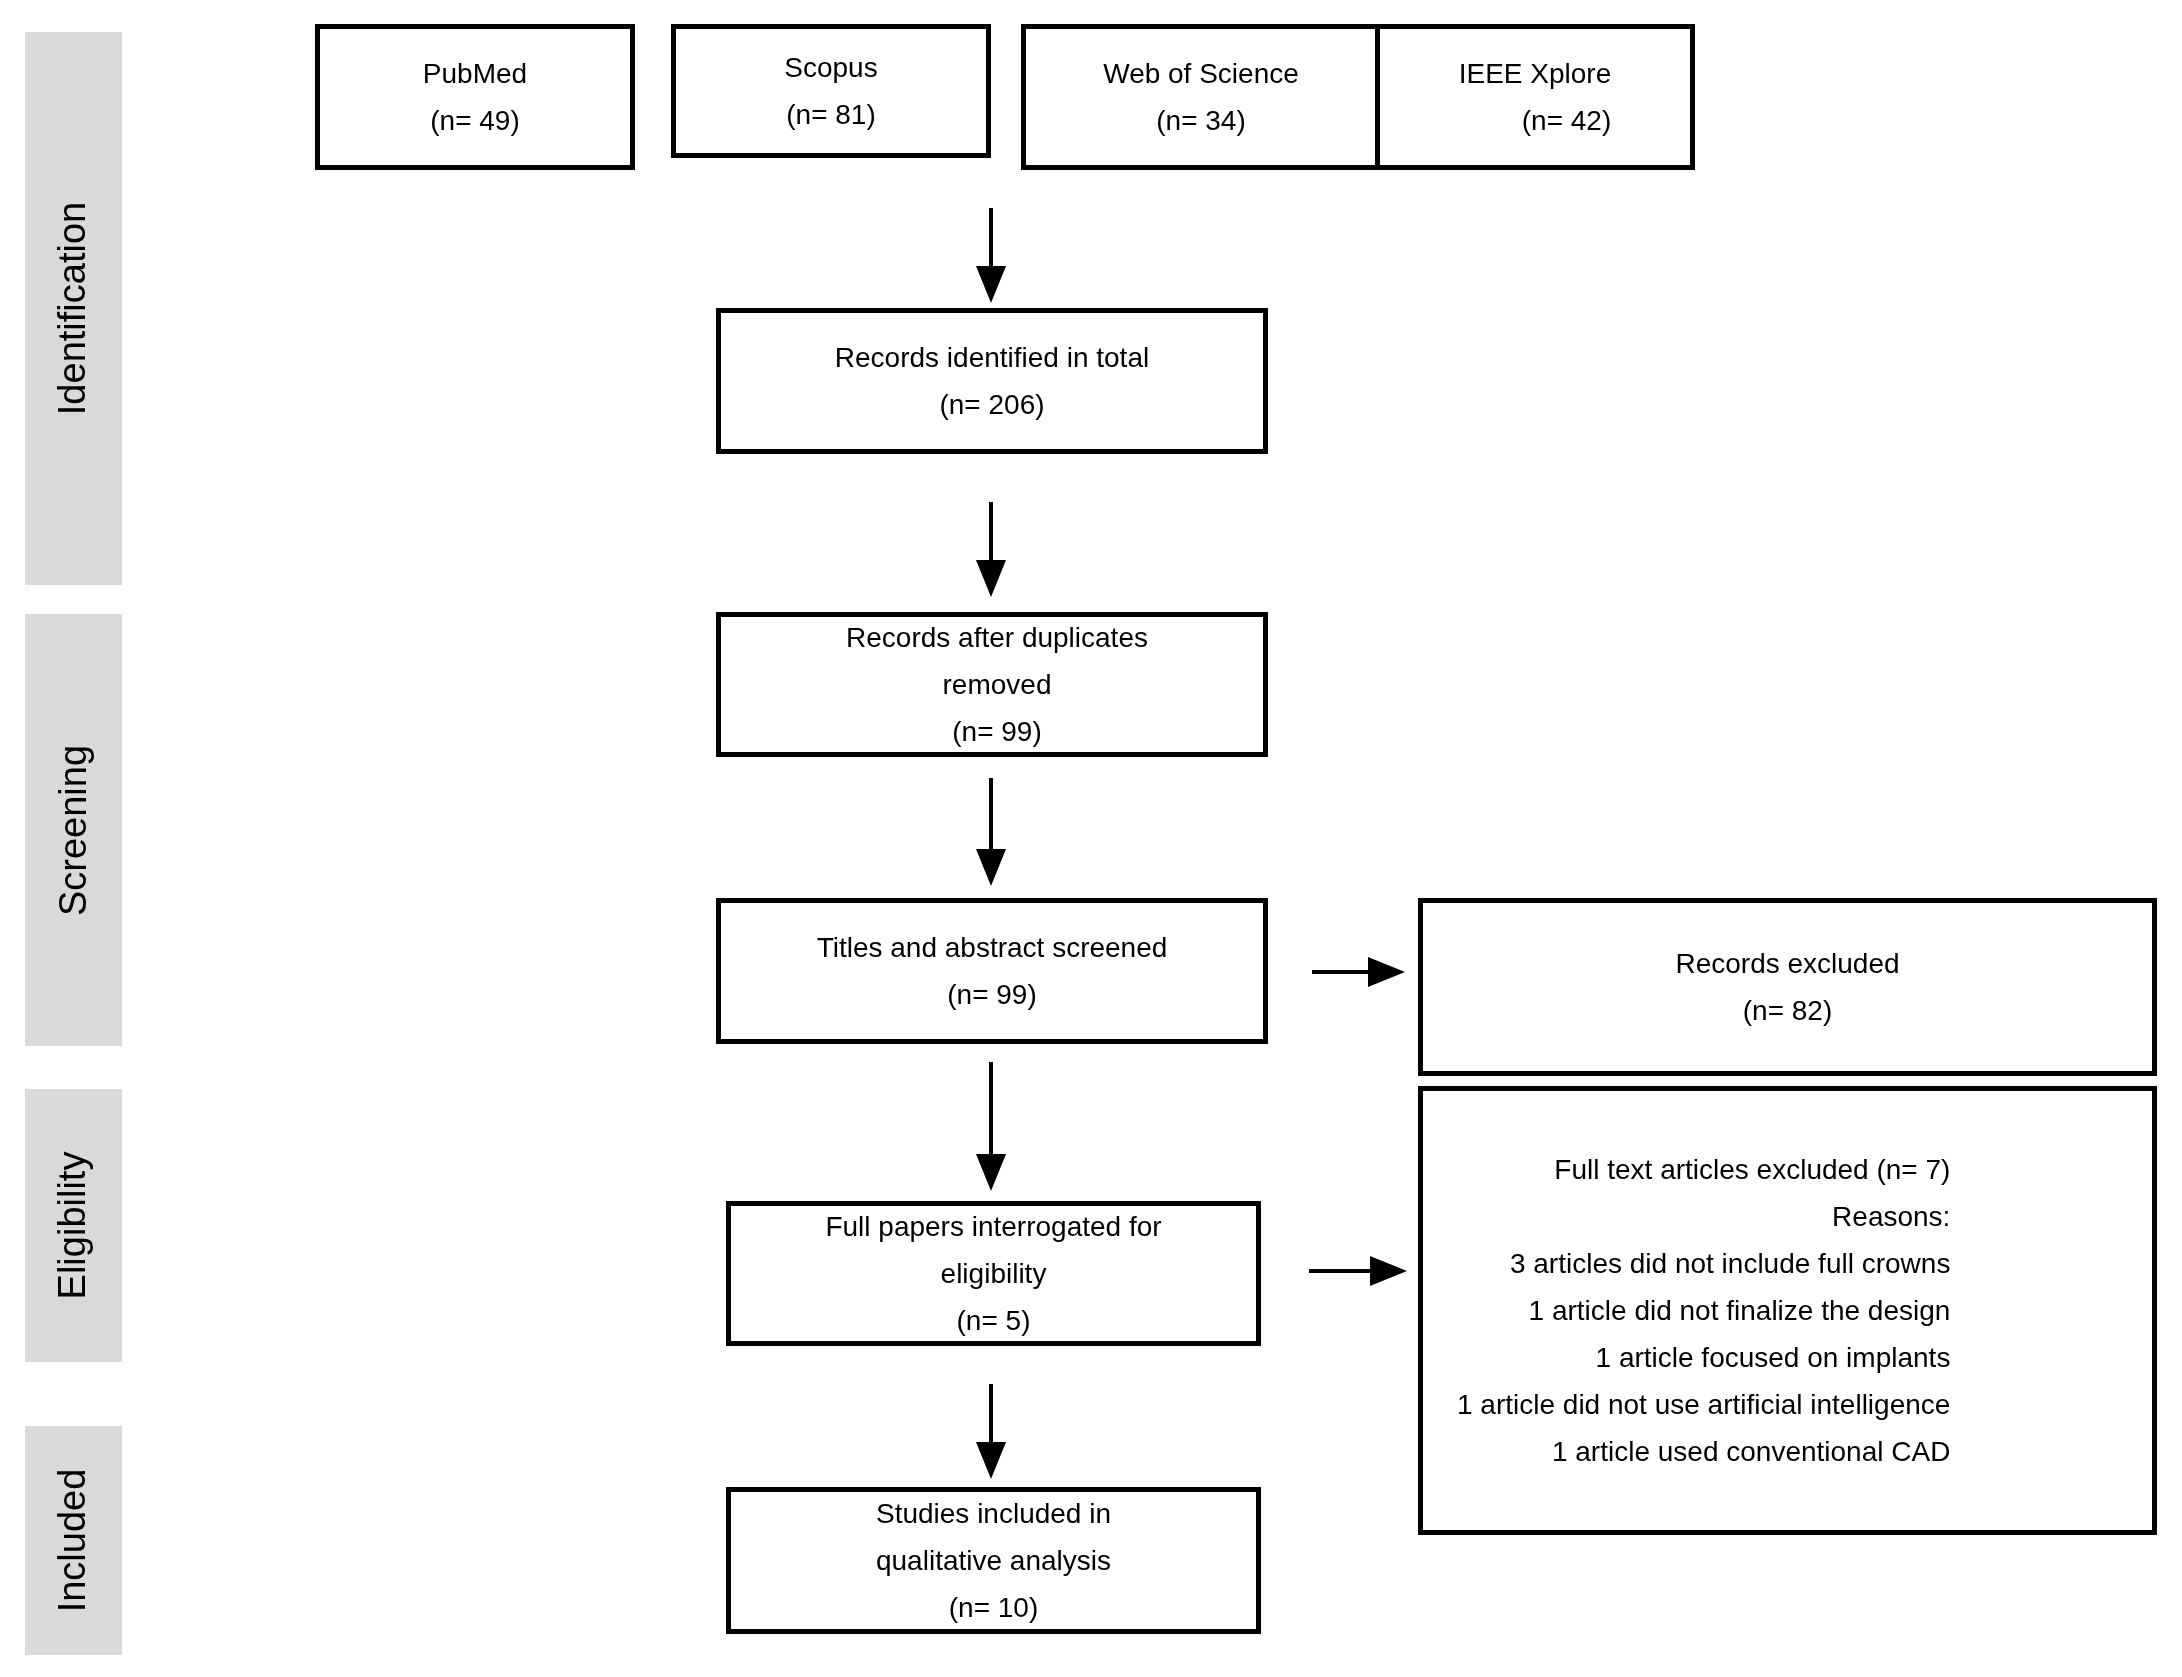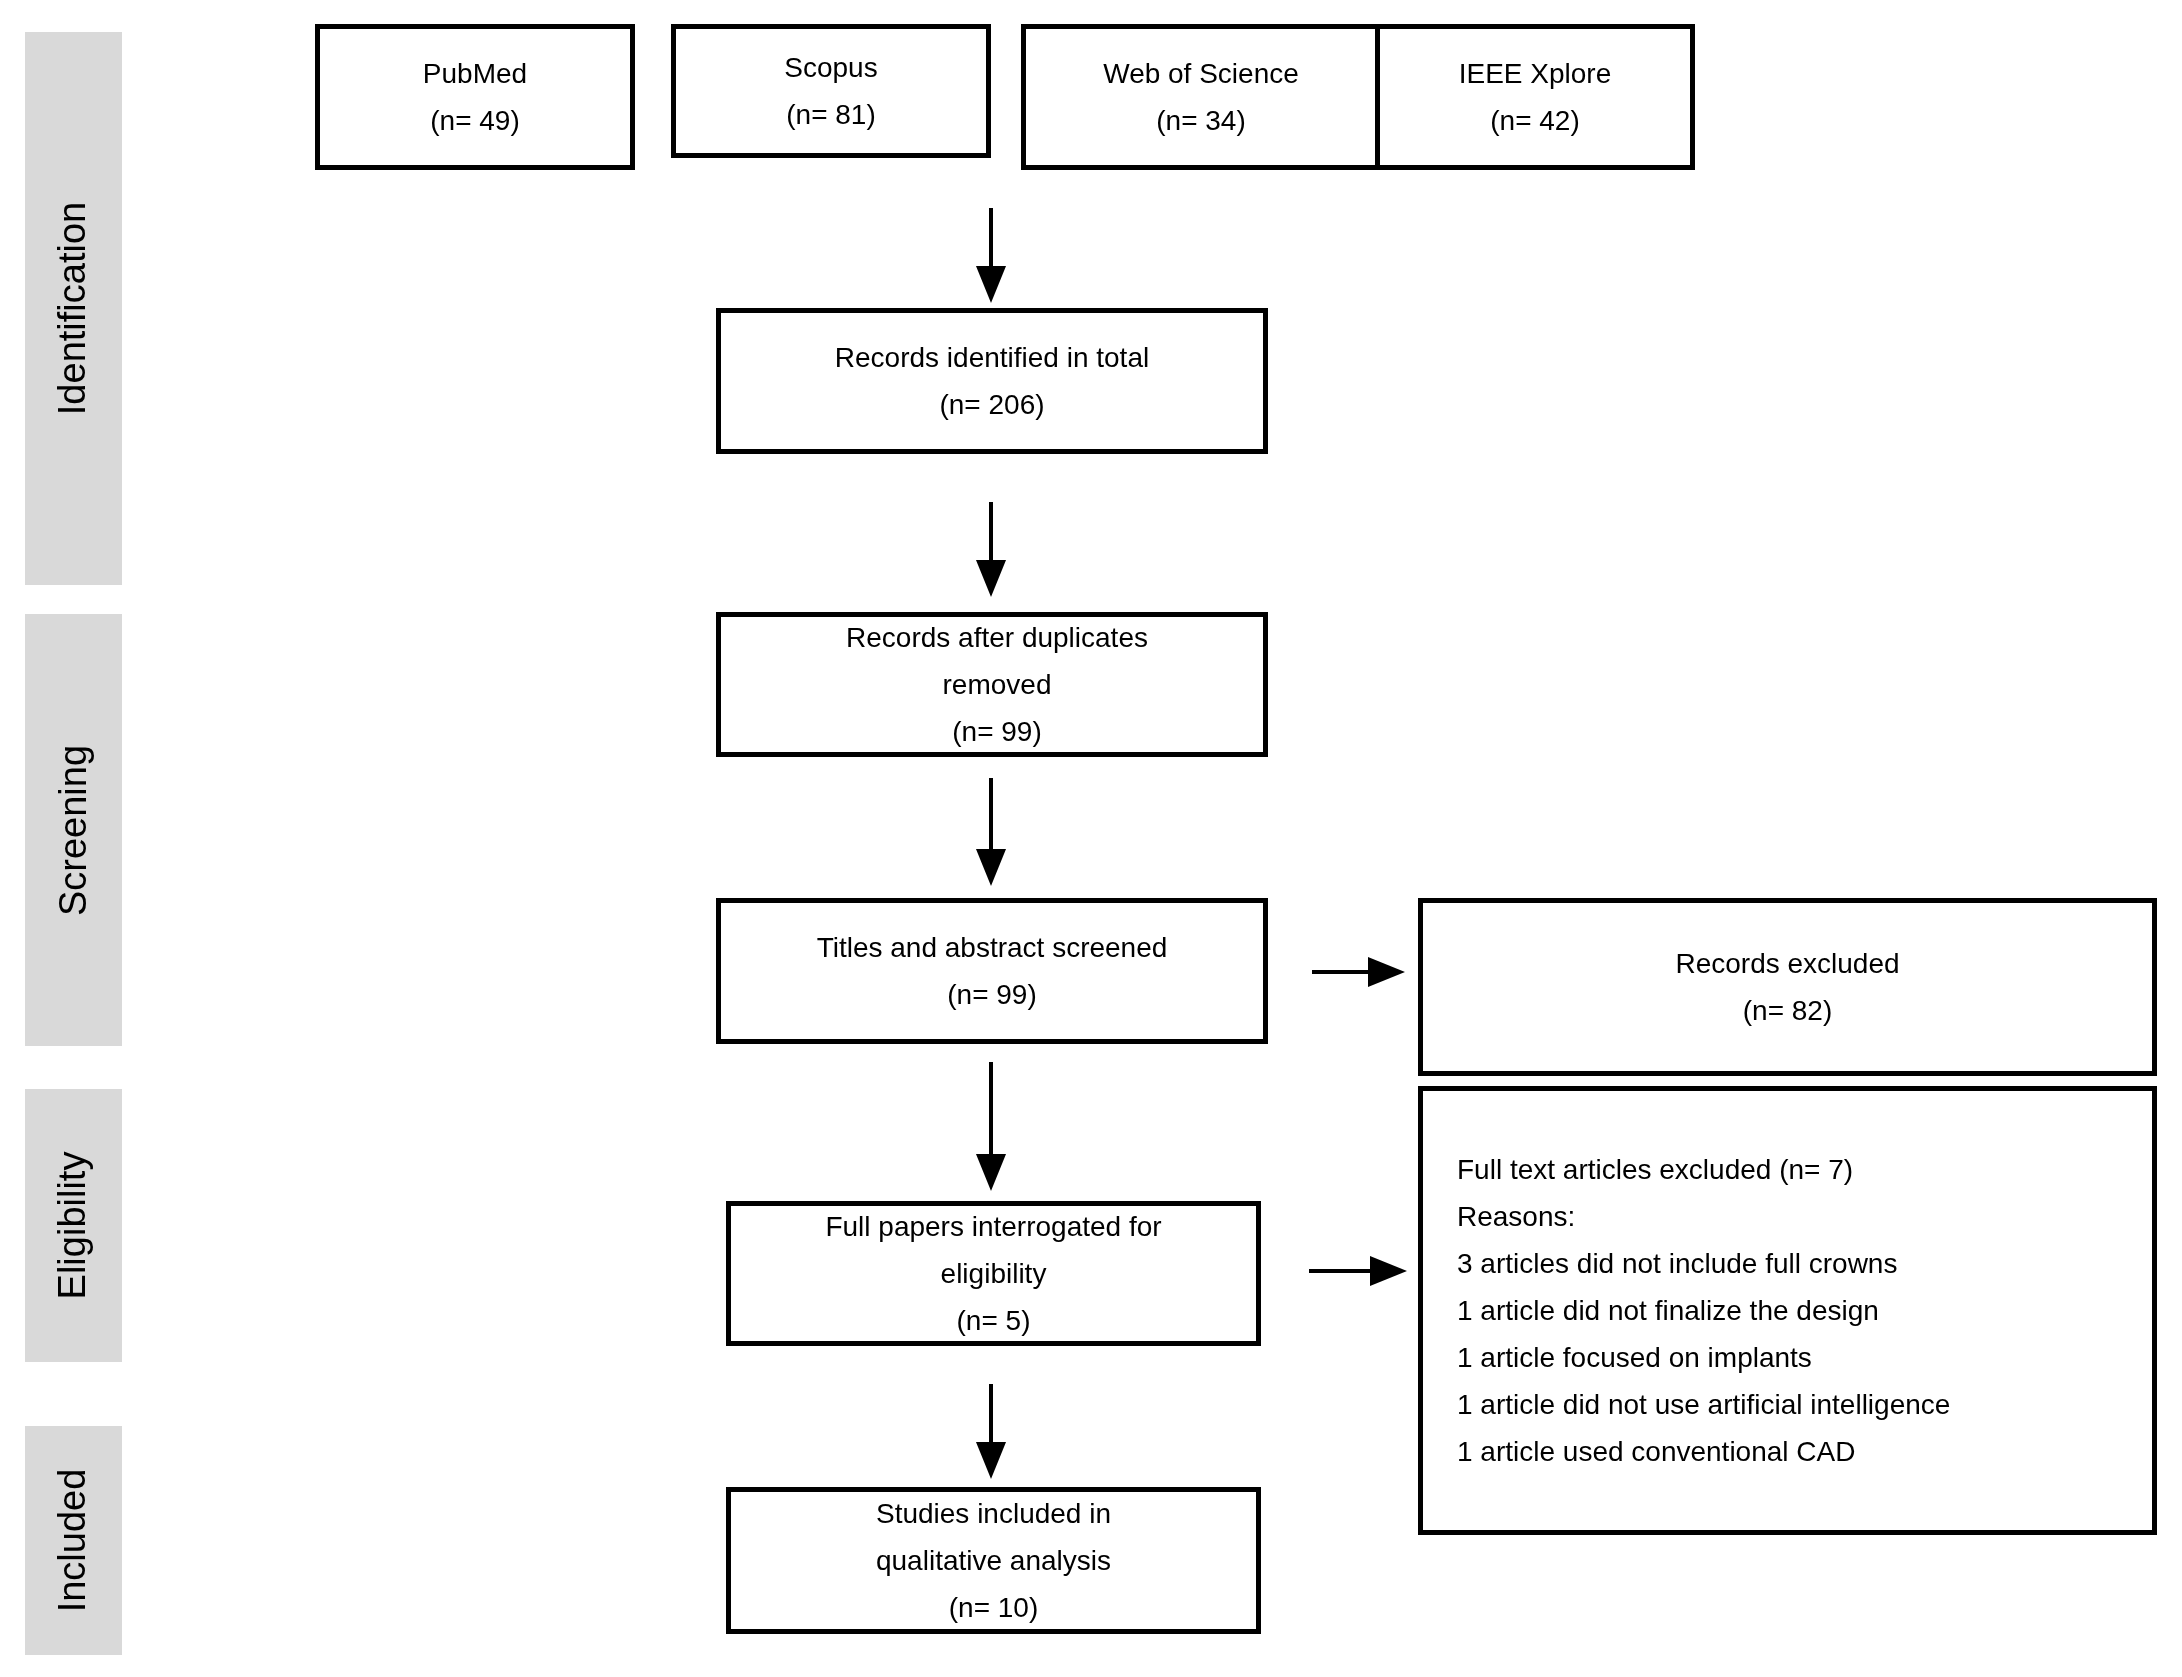--- a/index.html
+++ b/index.html
@@ -49,32 +49,32 @@
     justify-content: center;
     text-align: center;
     font-size: 28px;
     line-height: 47px;
     white-space: pre-line;
     color: var(--text, #000000);
   }
   #box-pubmed  { left: 315px;  top: 24px; width: 320px; height: 146px; }
   #box-scopus  { left: 671px;  top: 24px; width: 320px; height: 134px; }
   #box-wos     { left: 1021px; top: 24px; width: 360px; height: 146px; }
-  #box-ieee    { left: 1375px; top: 24px; width: 320px; height: 146px; }
+  #box-ieee    { left: 1375px; top: 24px; width: 320px; height: 146px; text-align: right; }
 
   #box-identified { left: 716px; top: 308px;  width: 552px; height: 146px; }
   #box-deduped    { left: 716px; top: 612px;  width: 552px; height: 145px; padding-left: 10px; }
   #box-screened   { left: 716px; top: 898px; width: 552px; height: 146px; }
   #box-fullpapers { left: 726px; top: 1201px; width: 535px; height: 145px; }
   #box-included   { left: 726px; top: 1487px; width: 535px; height: 147px; }
 
   #box-excluded { left: 1418px; top: 898px; width: 739px; height: 178px; }
   #box-reasons  {
     left: 1418px; top: 1086px; width: 739px; height: 449px;
-    text-align: left;
+    text-align: right;
     justify-content: flex-start;
     padding-left: 34px;
     padding-right: 13.6px;
   }
 
   
   .arrow-v {
     position: absolute;
     width: 30.5px;
     display: flex;

